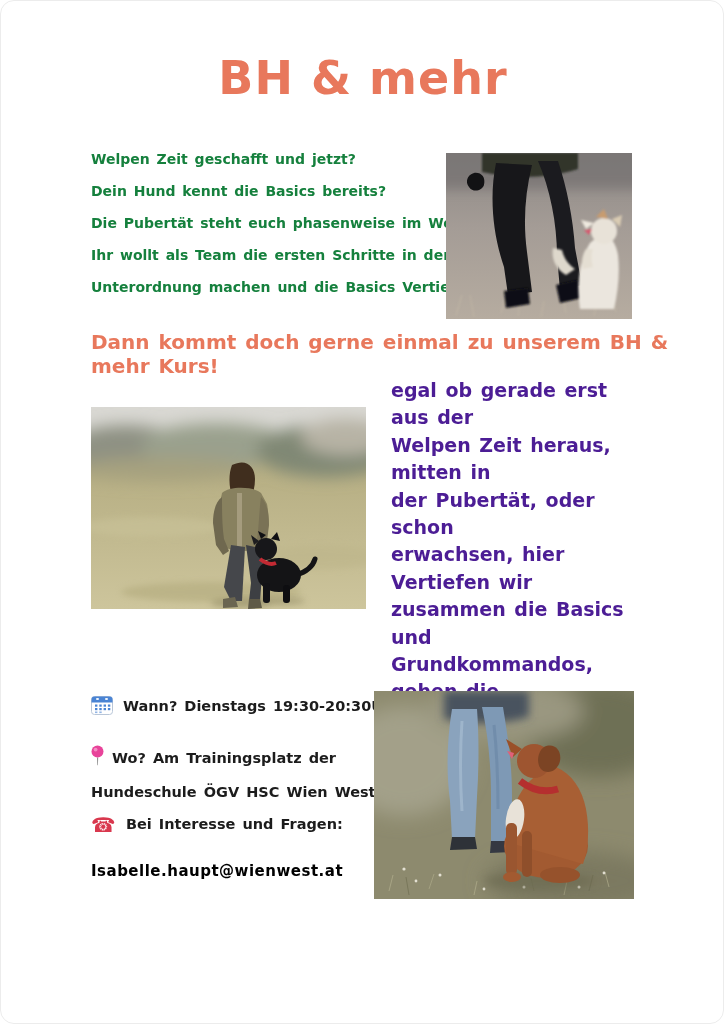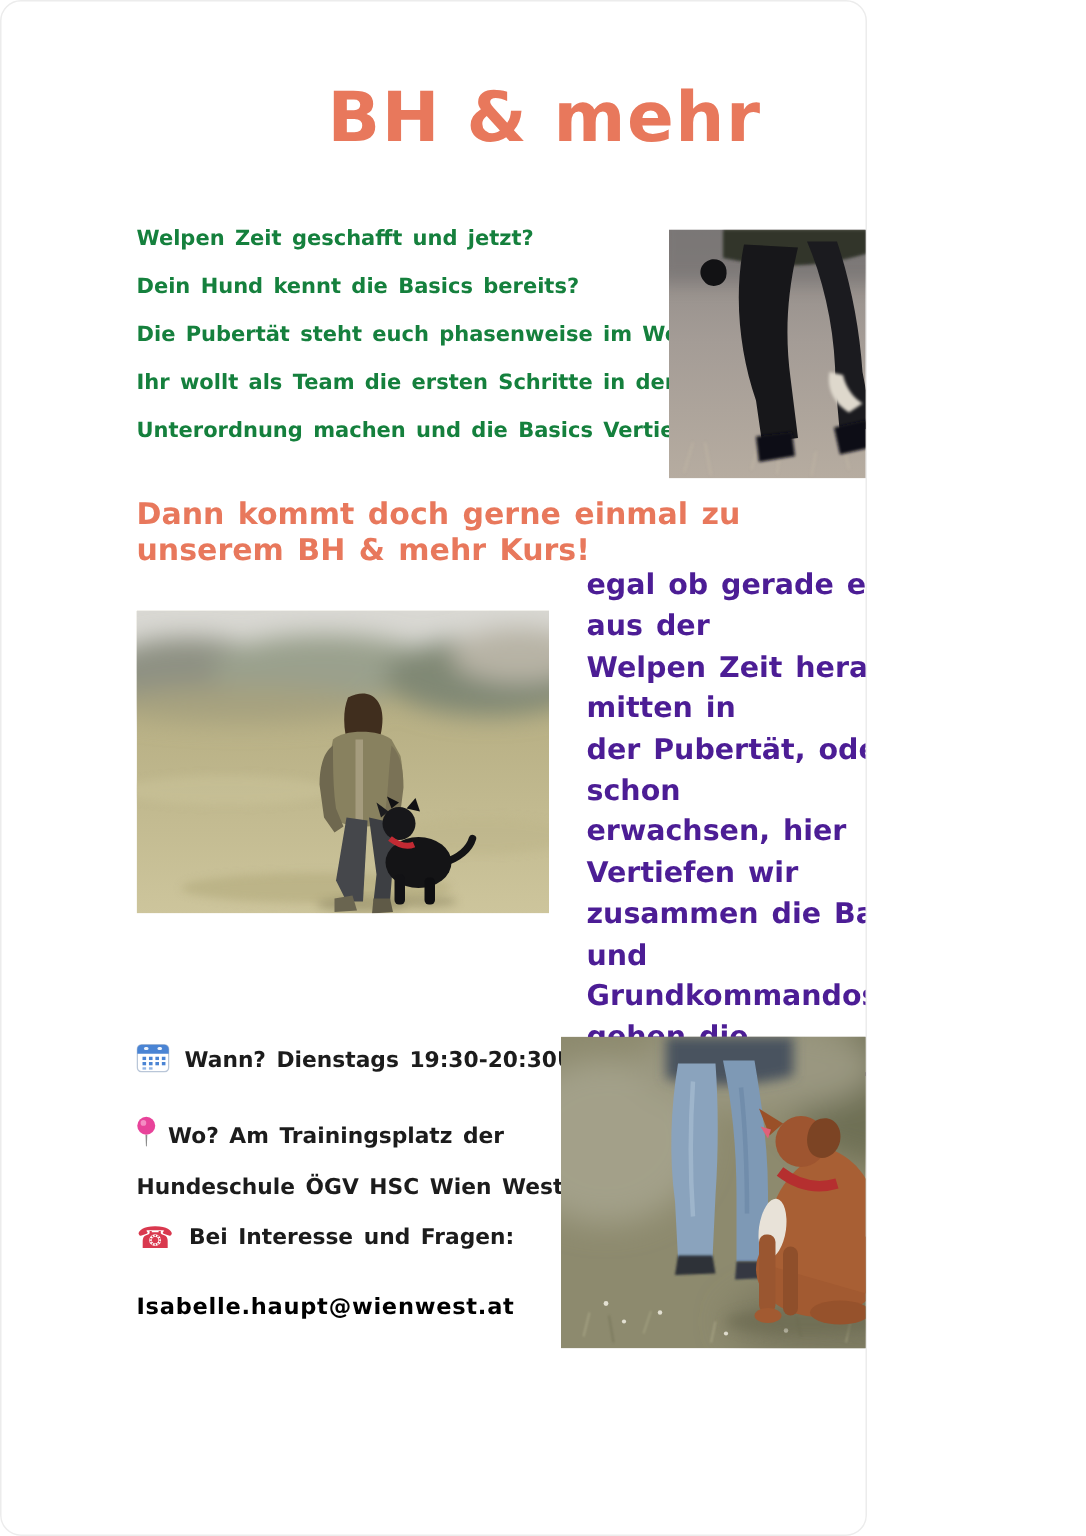--- a/index.html
+++ b/index.html
@@ -1,18 +1,18 @@
 <!DOCTYPE html>
 <html><head>
 <meta charset="utf-8">
 <style>
   html,body{margin:0;padding:0;background:#ffffff;}
   .page{
     position:relative;
-    width:578px;height:1024px;
+    width:724px;height:1024px;
     background:#ffffff;
     border:1px solid #ececec;
     border-radius:14px;
     overflow:hidden;
     font-family:"DejaVu Sans","Liberation Sans",sans-serif;
     font-weight:bold;
     box-sizing:border-box;
   }
   .title{
     position:absolute;top:50px;left:0;width:724px;

